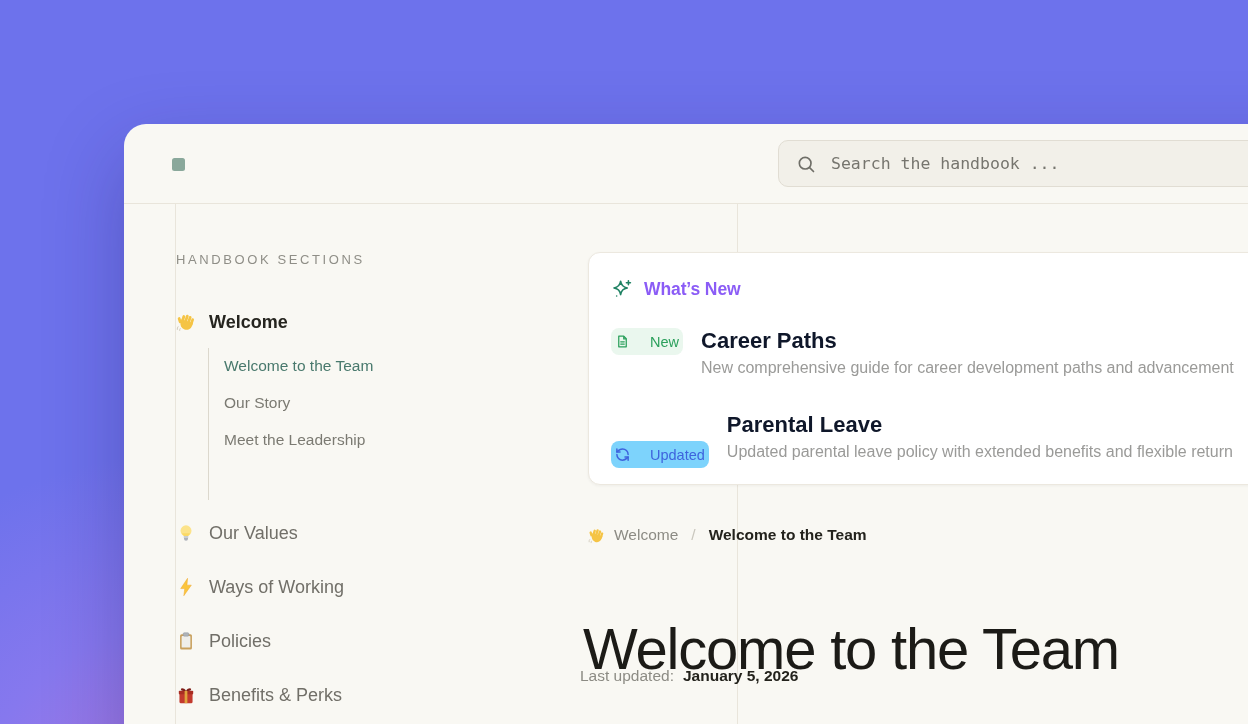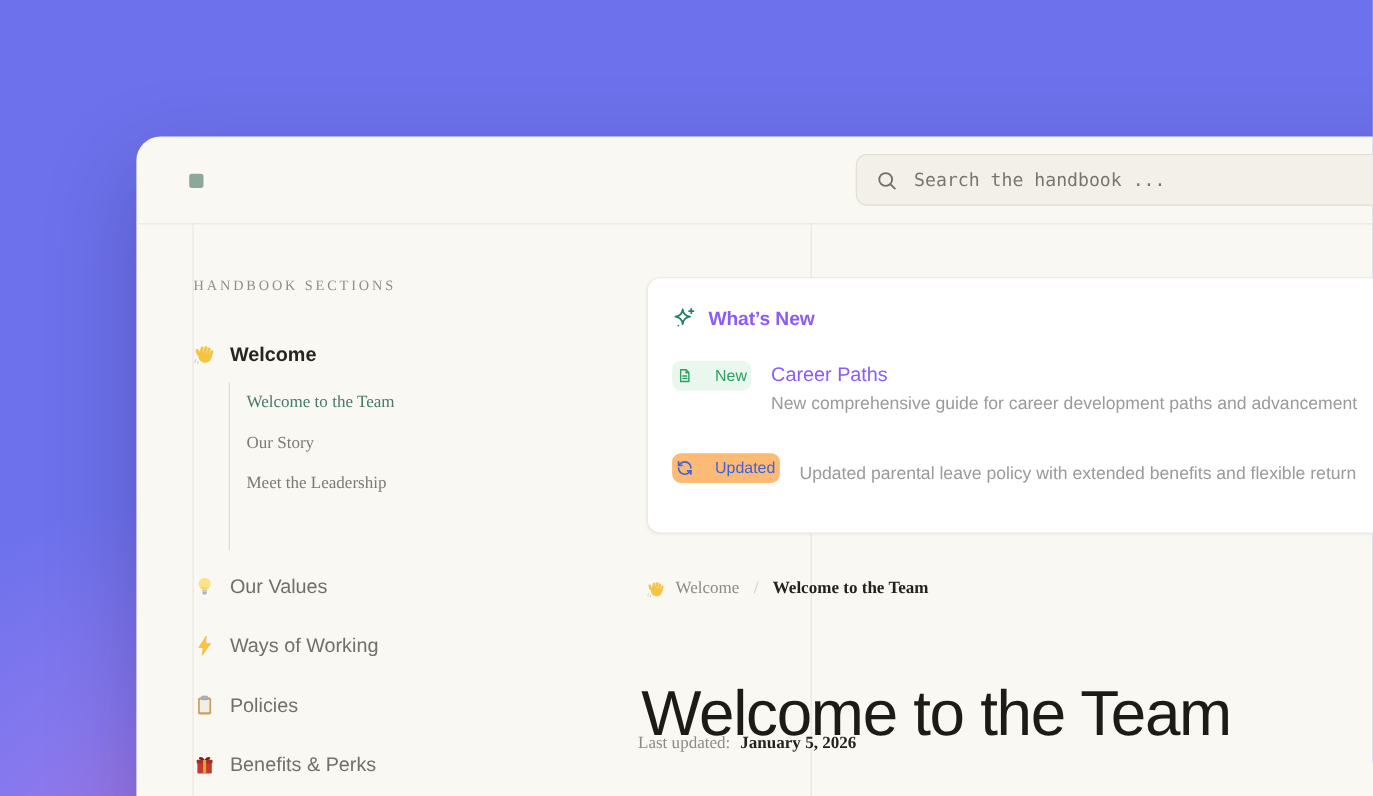--- a/index.html
+++ b/index.html
@@ -4,21 +4,21 @@
 <style>
   html, body { margin: 0; padding: 0; }
   body {
     width: 1248px; height: 724px;
     overflow: hidden; position: relative;
     font-family: "Liberation Sans", sans-serif;
     background:
       radial-gradient(640px 500px at 240px 820px, #b97ade 0%, #8678ee 42%, rgba(109,114,236,0) 75%),
       #6d72ec;
   }
-  .mono { font-family: Liberation Serif, serif; }
+  .mono { font-family: Liberation Sans, sans-serif; }
 
   
   .app-card {
     position: absolute; left: 124px; top: 124px;
     width: 1364px; height: 680px;
     background: #f9f8f3;
     border-radius: 22px;
     box-shadow: 0 30px 80px rgba(35,25,95,.30);
   }
 
@@ -64,23 +64,23 @@
     background: #ffffff; border: 1px solid #ece8df; border-radius: 12px;
     box-sizing: border-box; padding: 25px 24px 0 22px;
     box-shadow: 0 1px 3px rgba(30,30,30,.05); }
   .wn-title-row { display: flex; align-items: center; gap: 11px; height: 22px; }
   .wn-title { font-size: 17.5px; font-weight: 700; color: #8b5cf6; letter-spacing: -0.1px; }
   .wn-rows { margin-top: 28px; display: flex; flex-direction: column; gap: 35px; }
   .wn-row { display: flex; align-items: flex-start; gap: 18px; cursor: pointer; }
   .badge { display: inline-flex; align-items: center; gap: 20px; height: 27px;
     padding: 0 4px; border-radius: 8px; font-size: 14.5px; font-weight: 500; flex: 0 0 auto; }
   .badge.green { background: #eaf7ee; color: #2ba05c; }
-  .badge.blue  { background: #fdba74; color: #3e63dd; }
+  .badge.blue  { background: #7dd3fc; color: #3e63dd; margin-top: 29px; }
   .wn-text { margin-top: 2px; }
-  .wn-item-title { font-size: 18px; font-weight: 400; color: #8b5cf6; line-height: 21px; white-space: nowrap; }
+  .wn-item-title { font-size: 22px; font-weight: 700; color: #0f172a; line-height: 21px; white-space: nowrap; }
   .wn-item-desc { margin-top: 7px; font-size: 16px; color: #9a9a98; line-height: 19px; white-space: nowrap; }
 
   
   .breadcrumb { position: absolute; left: 464px; top: 402px; display: flex; align-items: center;
     font-size: 15.5px; white-space: nowrap; }
   .breadcrumb .bc-ic { width: 17px; height: 17px; margin-right: 9px; }
   .bc-section { color: #8c8b84; cursor: pointer; }
   .bc-sep { color: #c9c6bd; margin: 0 13px; }
   .bc-current { color: #23221c; font-weight: 700; }
   .page-title { position: absolute; left: 459px; top: 452px;
@@ -196,20 +196,21 @@
         <span class="badge blue">
           <svg width="15" height="15" viewBox="0 0 24 24" fill="none" stroke="#3e63dd" stroke-width="2.4" stroke-linecap="round" stroke-linejoin="round">
             <path d="M21 12a9 9 0 0 0-9-9 9.75 9.75 0 0 0-6.74 2.74L3 8"></path>
             <path d="M3 3v5h5"></path>
             <path d="M3 12a9 9 0 0 0 9 9 9.75 9.75 0 0 0 6.74-2.74L21 16"></path>
             <path d="M16 16h5v5"></path>
           </svg>
           <span>Updated</span>
         </span>
         <div class="wn-text">
+          <div class="wn-item-title">Parental Leave</div>
           <div class="wn-item-desc">Updated parental leave policy with extended benefits and flexible return</div>
         </div>
       </div>
     </div>
   </section>
 
   <div class="breadcrumb mono">
     <svg class="bc-ic" viewBox="0 0 32 32">
       <g transform="rotate(18 16 18)">
         <rect x="7.2" y="6.5" width="4.5" height="13" rx="2.25" fill="#f5c445"></rect>

